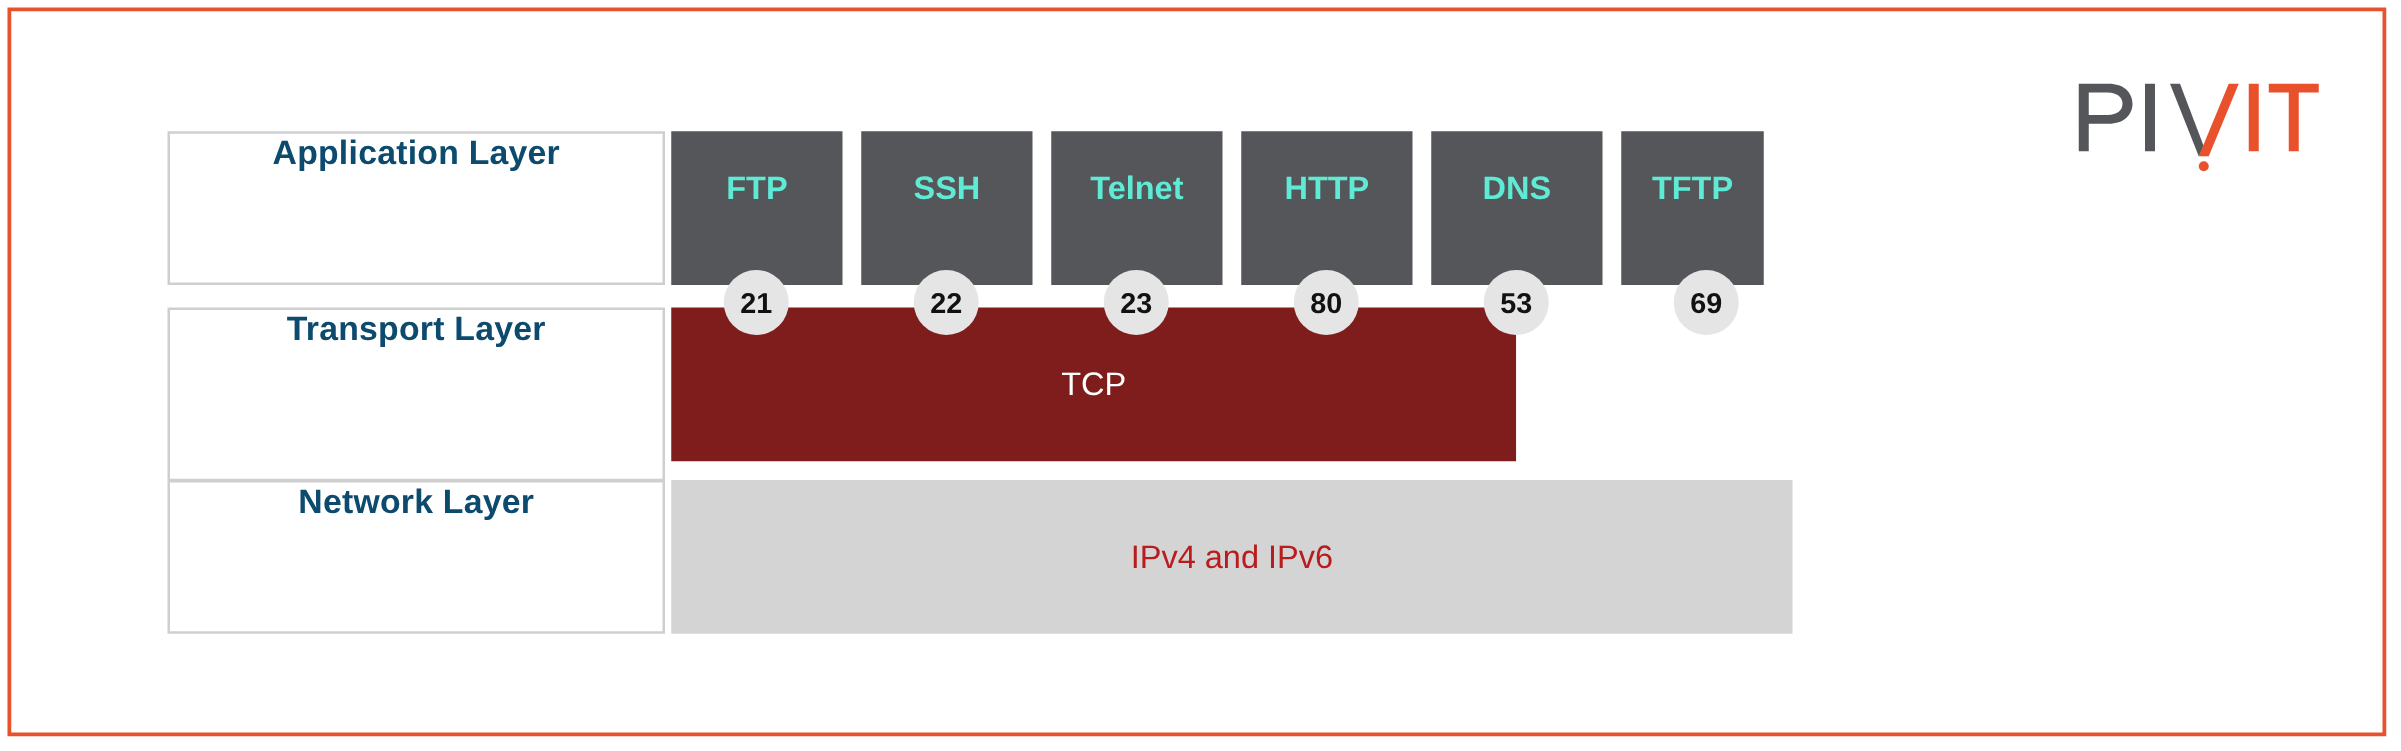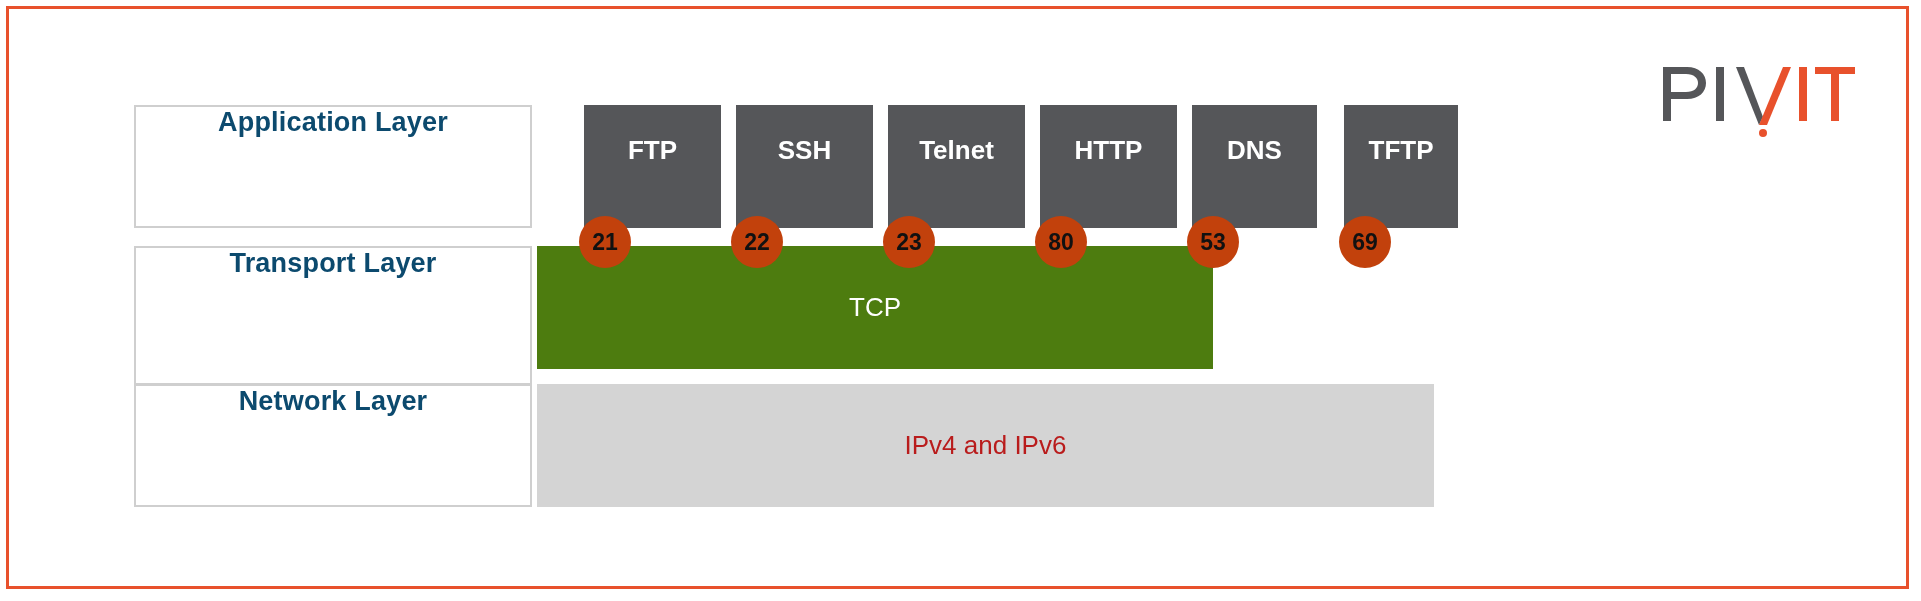--- a/index.html
+++ b/index.html
@@ -66,39 +66,38 @@
   .protocol-box {
     position: absolute;
     top: 0;
     height: 123px;
     background: #555659;
     box-sizing: border-box;
     display: flex;
     align-items: flex-start;
     justify-content: center;
     padding-top: 30px;
-    color: #ffffff;
+    color: #5eead4;
     font-weight: bold;
     font-size: 26px;
-    margin-left: 47px;
   }
 
   
   #transport-band {
     position: absolute;
     left: 528px;
     top: 237px;
     width: 897px;
     height: 123px;
   }
   .transport-seg {
     position: absolute;
     top: 0;
     height: 123px;
-    background: #4d7c0f;
+    background: #7f1d1d;
     box-sizing: border-box;
     display: flex;
     align-items: center;
     justify-content: center;
     color: #ffffff;
     font-size: 26px;
     font-weight: normal;
   }
   #transport-divider {
     position: absolute;
@@ -122,21 +121,21 @@
     color: #b91c1c;
     font-size: 26px;
   }
 
   
   .port-circle {
     position: absolute;
     width: 52px;
     height: 52px;
     border-radius: 50%;
-    background: #c2410c;
+    background: #e5e5e5;
     display: flex;
     align-items: center;
     justify-content: center;
     color: #111111;
     font-weight: bold;
     font-size: 23px;
     z-index: 12;
   }
 
   
@@ -173,21 +172,21 @@
       </div>
       <div class="protocol-box" style="left:152px; width:137px;">
         <span>SSH</span>
       </div>
       <div class="protocol-box" style="left:304px; width:137px;">
         <span>Telnet</span>
       </div>
       <div class="protocol-box" style="left:456px; width:137px;">
         <span>HTTP</span>
       </div>
-      <div class="protocol-box" style="left:608px; width:125px;">
+      <div class="protocol-box" style="left:608px; width:137px;">
         <span>DNS</span>
       </div>
       <div class="protocol-box" style="left:760px; width:114px;">
         <span>TFTP</span>
       </div>
     </div>
 
     <div id="transport-band">
       <div class="transport-seg" style="left:0px; width:676px;">
         <span>TCP</span>

